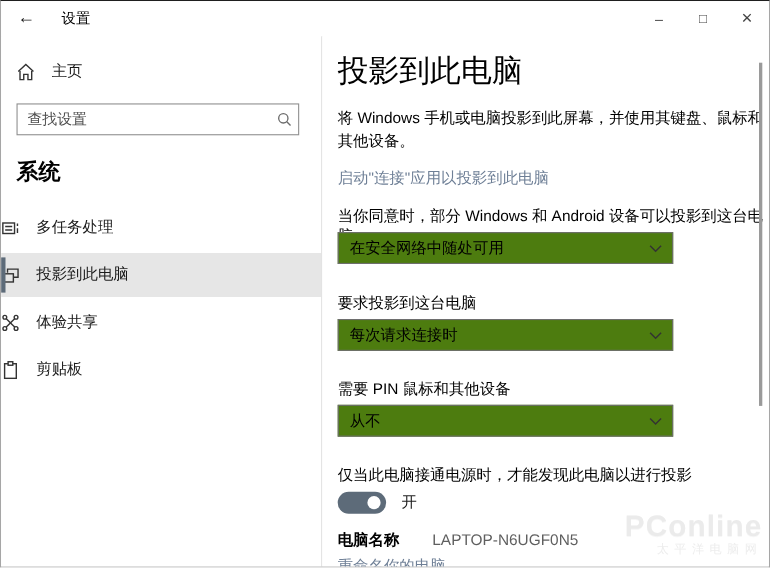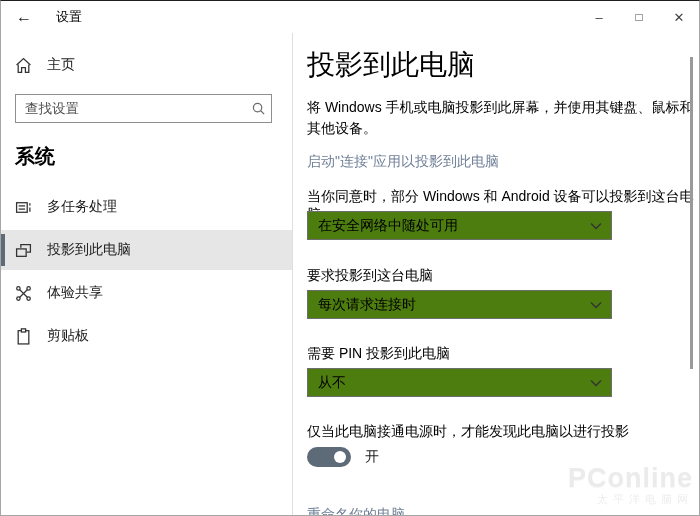--- a/index.html
+++ b/index.html
@@ -30,21 +30,21 @@
                 border:1px solid #8f8f8f; background:#fff; display:flex; align-items:center; }
   .search-box input { flex:1; border:none; outline:none; padding:0 6px 0 9px; font-size:13.5px;
                       color:#be185d; font-family:inherit; background:transparent; }
   .search-box input::placeholder { color:#4d4d4d; opacity:1; }
   .search-glyph { width:26px; height:100%; display:flex; align-items:center; justify-content:center; cursor:pointer; }
 
   .section-head { position:absolute; top:110px; left:14px; font-weight:bold; font-size:20px; color:#000; }
 
   .nav { position:absolute; top:154px; left:0; right:0; }
   .nav-item { position:relative; height:40px; margin-bottom:3px; display:flex; align-items:center;
-              gap:15px; padding-left:14px; cursor:pointer; }
+              gap:15px; cursor:pointer; }
   .nav-item .glyph { width:17px; height:17px; display:inline-flex; flex:0 0 17px; }
   .nav-item.selected { background:#e6e6e6; }
   .nav-item.selected::before { content:""; position:absolute; left:0; top:4px; bottom:4px; width:4px; background:#5d6b79; }
 
   
   .main { position:absolute; left:292px; top:32px; right:0; bottom:0; background:#fff; }
   .page-title { position:absolute; top:13px; left:14px; font-size:28px; font-weight:400; color:#000; }
   .desc { position:absolute; top:64px; left:14px; width:396px; font-size:14px; line-height:21px; color:#000; }
   .launch-link { position:absolute; top:120px; left:14px; font-size:14px; color:#6e7f96; cursor:pointer; }
 
@@ -202,39 +202,43 @@
     <div class="grp-label lbl-2">要求投影到这台电脑</div>
     <div class="dropdown dd-2">
       <span class="dd-value">每次请求连接时</span>
       <span class="chev">
         <svg width="12" height="8" viewBox="0 0 12 8" fill="none" stroke="#333" stroke-width="1.3">
           <polyline points="1,1.5 6,6.5 11,1.5"></polyline>
         </svg>
       </span>
     </div>
 
-    <div class="grp-label lbl-3">需要 PIN 投影到此电脑</div>
+    <div class="grp-label lbl-3">需要 PIN 鼠标和其他设备</div>
     <div class="dropdown dd-3">
       <span class="dd-value">从不</span>
       <span class="chev">
         <svg width="12" height="8" viewBox="0 0 12 8" fill="none" stroke="#333" stroke-width="1.3">
           <polyline points="1,1.5 6,6.5 11,1.5"></polyline>
         </svg>
       </span>
     </div>
 
     <div class="grp-label power-note">仅当此电脑接通电源时，才能发现此电脑以进行投影</div>
 
     <div class="toggle-row">
       <div class="toggle">
         <div class="knob"></div>
       </div>
       <span>开</span>
     </div>
 
+    <div class="pcname-row">
+      <span class="pcname-label">电脑名称</span>
+      <span class="pcname-value">LAPTOP-N6UGF0N5</span>
+    </div>
 
     <div class="rename-link">重命名你的电脑</div>
 
   </div>
 
   <div class="scroll-thumb"></div>
 
   <div class="watermark">
     <div class="wm-1">PConline</div>
     <div class="wm-2">太平洋电脑网</div>

